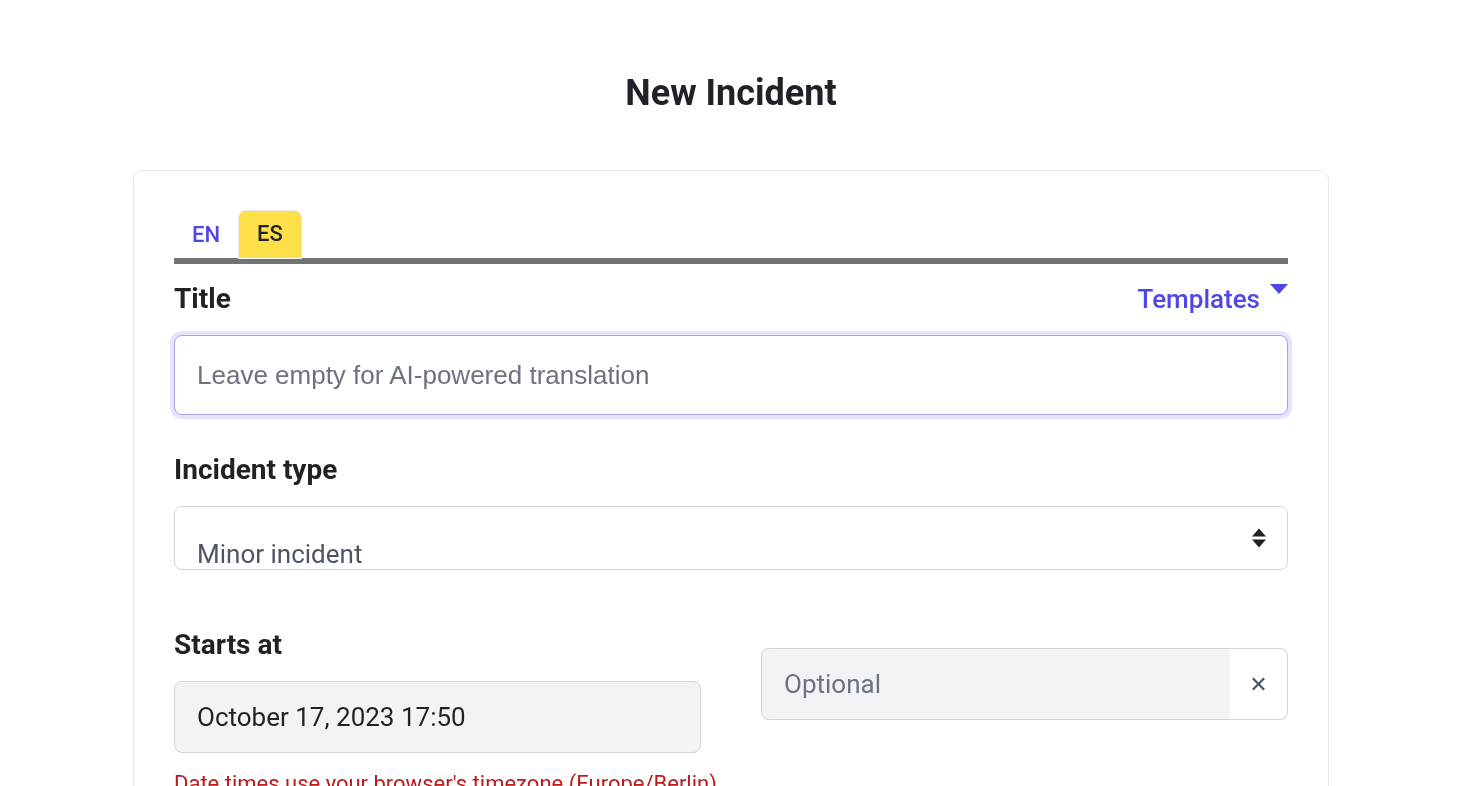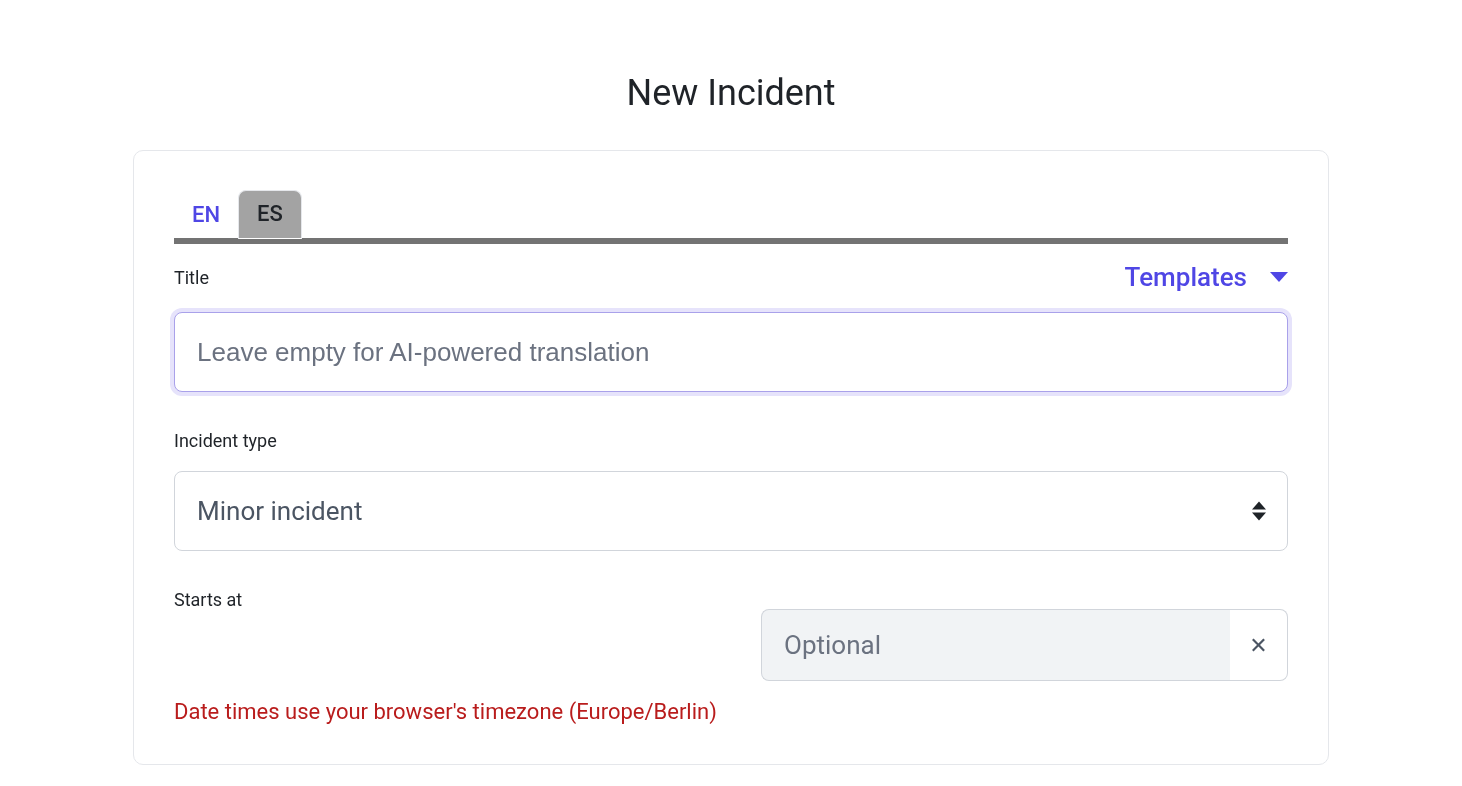--- a/index.html
+++ b/index.html
@@ -11,24 +11,24 @@
     font-family: -apple-system, BlinkMacSystemFont, "Segoe UI", Roboto, Helvetica, Arial, sans-serif;
     background: #ffffff;
     color: #1f2328;
     width: 1462px;
     height: 786px;
     overflow: hidden;
   }
   .page-title {
     text-align: center;
     font-size: 36px;
-    font-weight: 400;
+    font-weight: 700;
     color: #1f2328;
     margin-top: 72px;
-    margin-bottom: 36px;
+    margin-bottom: 56px;
   }
   .card {
     width: 1196px;
     margin: 0 auto;
     border: 1px solid #e5e7eb;
     border-radius: 10px;
     background: #fff;
     padding: 38px 40px 40px 40px;
   }
   .tabs {
@@ -48,37 +48,36 @@
   }
   .tab.inactive {
     color: #4f46e5;
   }
   .tab.active {
     color: #1f2328;
     border: 1px solid #e5e7eb;
     border-bottom: 1px solid #fff;
     border-top-left-radius: 8px;
     border-top-right-radius: 8px;
-    background: #a3a3a3;
+    background: #fde047;
   }
   .row-title {
     display: flex;
     justify-content: space-between;
     align-items: center;
     margin-top: 12px;
   }
   .label {
-    font-size: 18px;
-    font-weight: 400;
+    font-size: 28px;
+    font-weight: 700;
     color: #1f2328;
   }
   .templates-link {
     display: flex;
-    align-items: center;
-    gap: 23px;
+    gap: 10px;
     color: #4f46e5;
     font-size: 26px;
     font-weight: 500;
     cursor: pointer;
   }
   .caret-down {
     width: 0;
     height: 0;
     border-left: 9px solid transparent;
     border-right: 9px solid transparent;
@@ -102,32 +101,32 @@
   }
   .section {
     margin-top: 38px;
   }
   .select-wrapper {
     position: relative;
     margin-top: 20px;
   }
   .select {
     width: 100%;
-    height: 80px;
+    height: 64px;
     border: 1px solid #d1d5db;
     border-radius: 8px;
     padding: 0 56px 0 22px;
     font-size: 26px;
     color: #4b5563;
     background: #fff;
     appearance: none;
     -webkit-appearance: none;
     cursor: pointer;
     display: flex;
-    align-items: center;
+    align-items: flex-end;
   }
   .select-caret {
     position: absolute;
     right: 22px;
     top: 50%;
     transform: translateY(-50%);
     display: flex;
     flex-direction: column;
     gap: 3px;
     pointer-events: none;
@@ -140,21 +139,21 @@
   }
   .select-caret .down {
     width: 0; height: 0;
     border-left: 7px solid transparent;
     border-right: 7px solid transparent;
     border-top: 8px solid #1f2328;
   }
   .date-row {
     display: flex;
     gap: 60px;
-    margin-top: 38px;
+    margin-top: 58px;
   }
   .date-col {
     flex: 1;
     min-width: 0;
   }
   .date-input-group {
     display: flex;
     margin-top: 20px;
   }
   .date-input {
@@ -230,20 +229,25 @@
       <div class="select-caret">
         <div class="up"></div>
         <div class="down"></div>
       </div>
     </div>
   </div>
 
   <div class="date-row">
     <div class="date-col">
       <div class="label">Starts at</div>
+      <div class="date-input-group">
+        <div class="date-input">
+          <span>October 17, 2023 17:50</span>
+        </div>
+      </div>
     </div>
     <div class="date-col">
       <div class="date-input-group">
         <div class="date-input placeholder with-clear">
           <span>Optional</span>
         </div>
         <div class="clear-btn">
           <span>✕</span>
         </div>
       </div>

